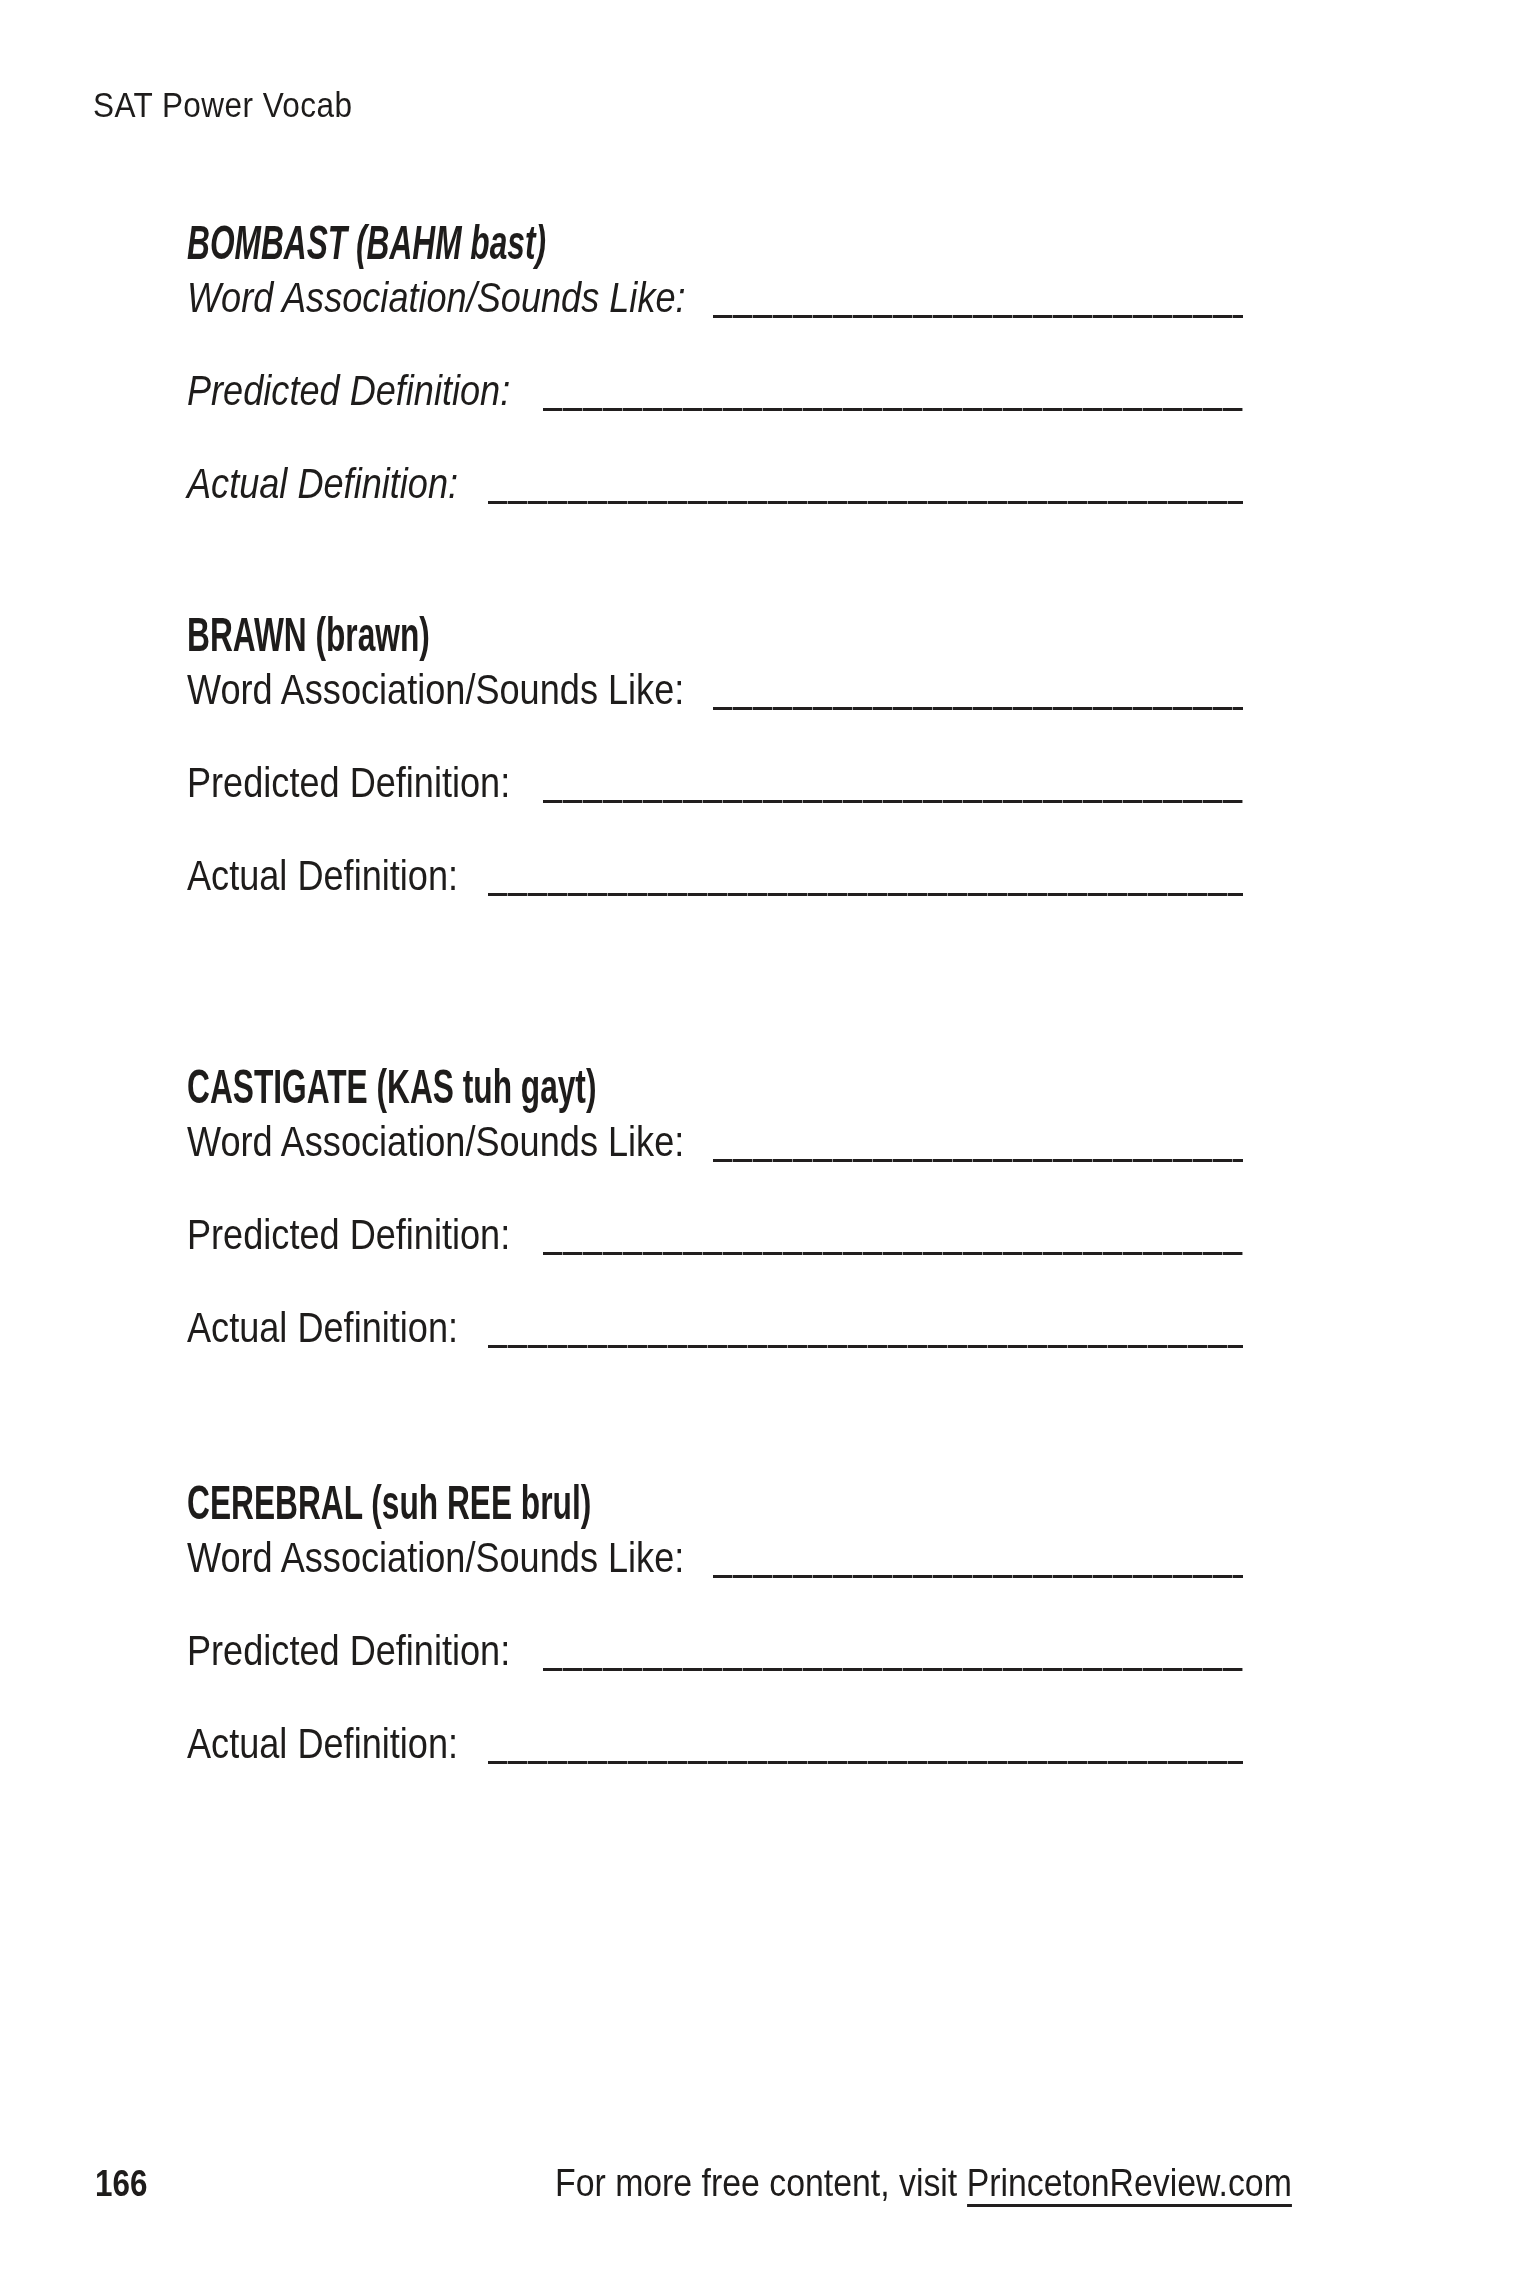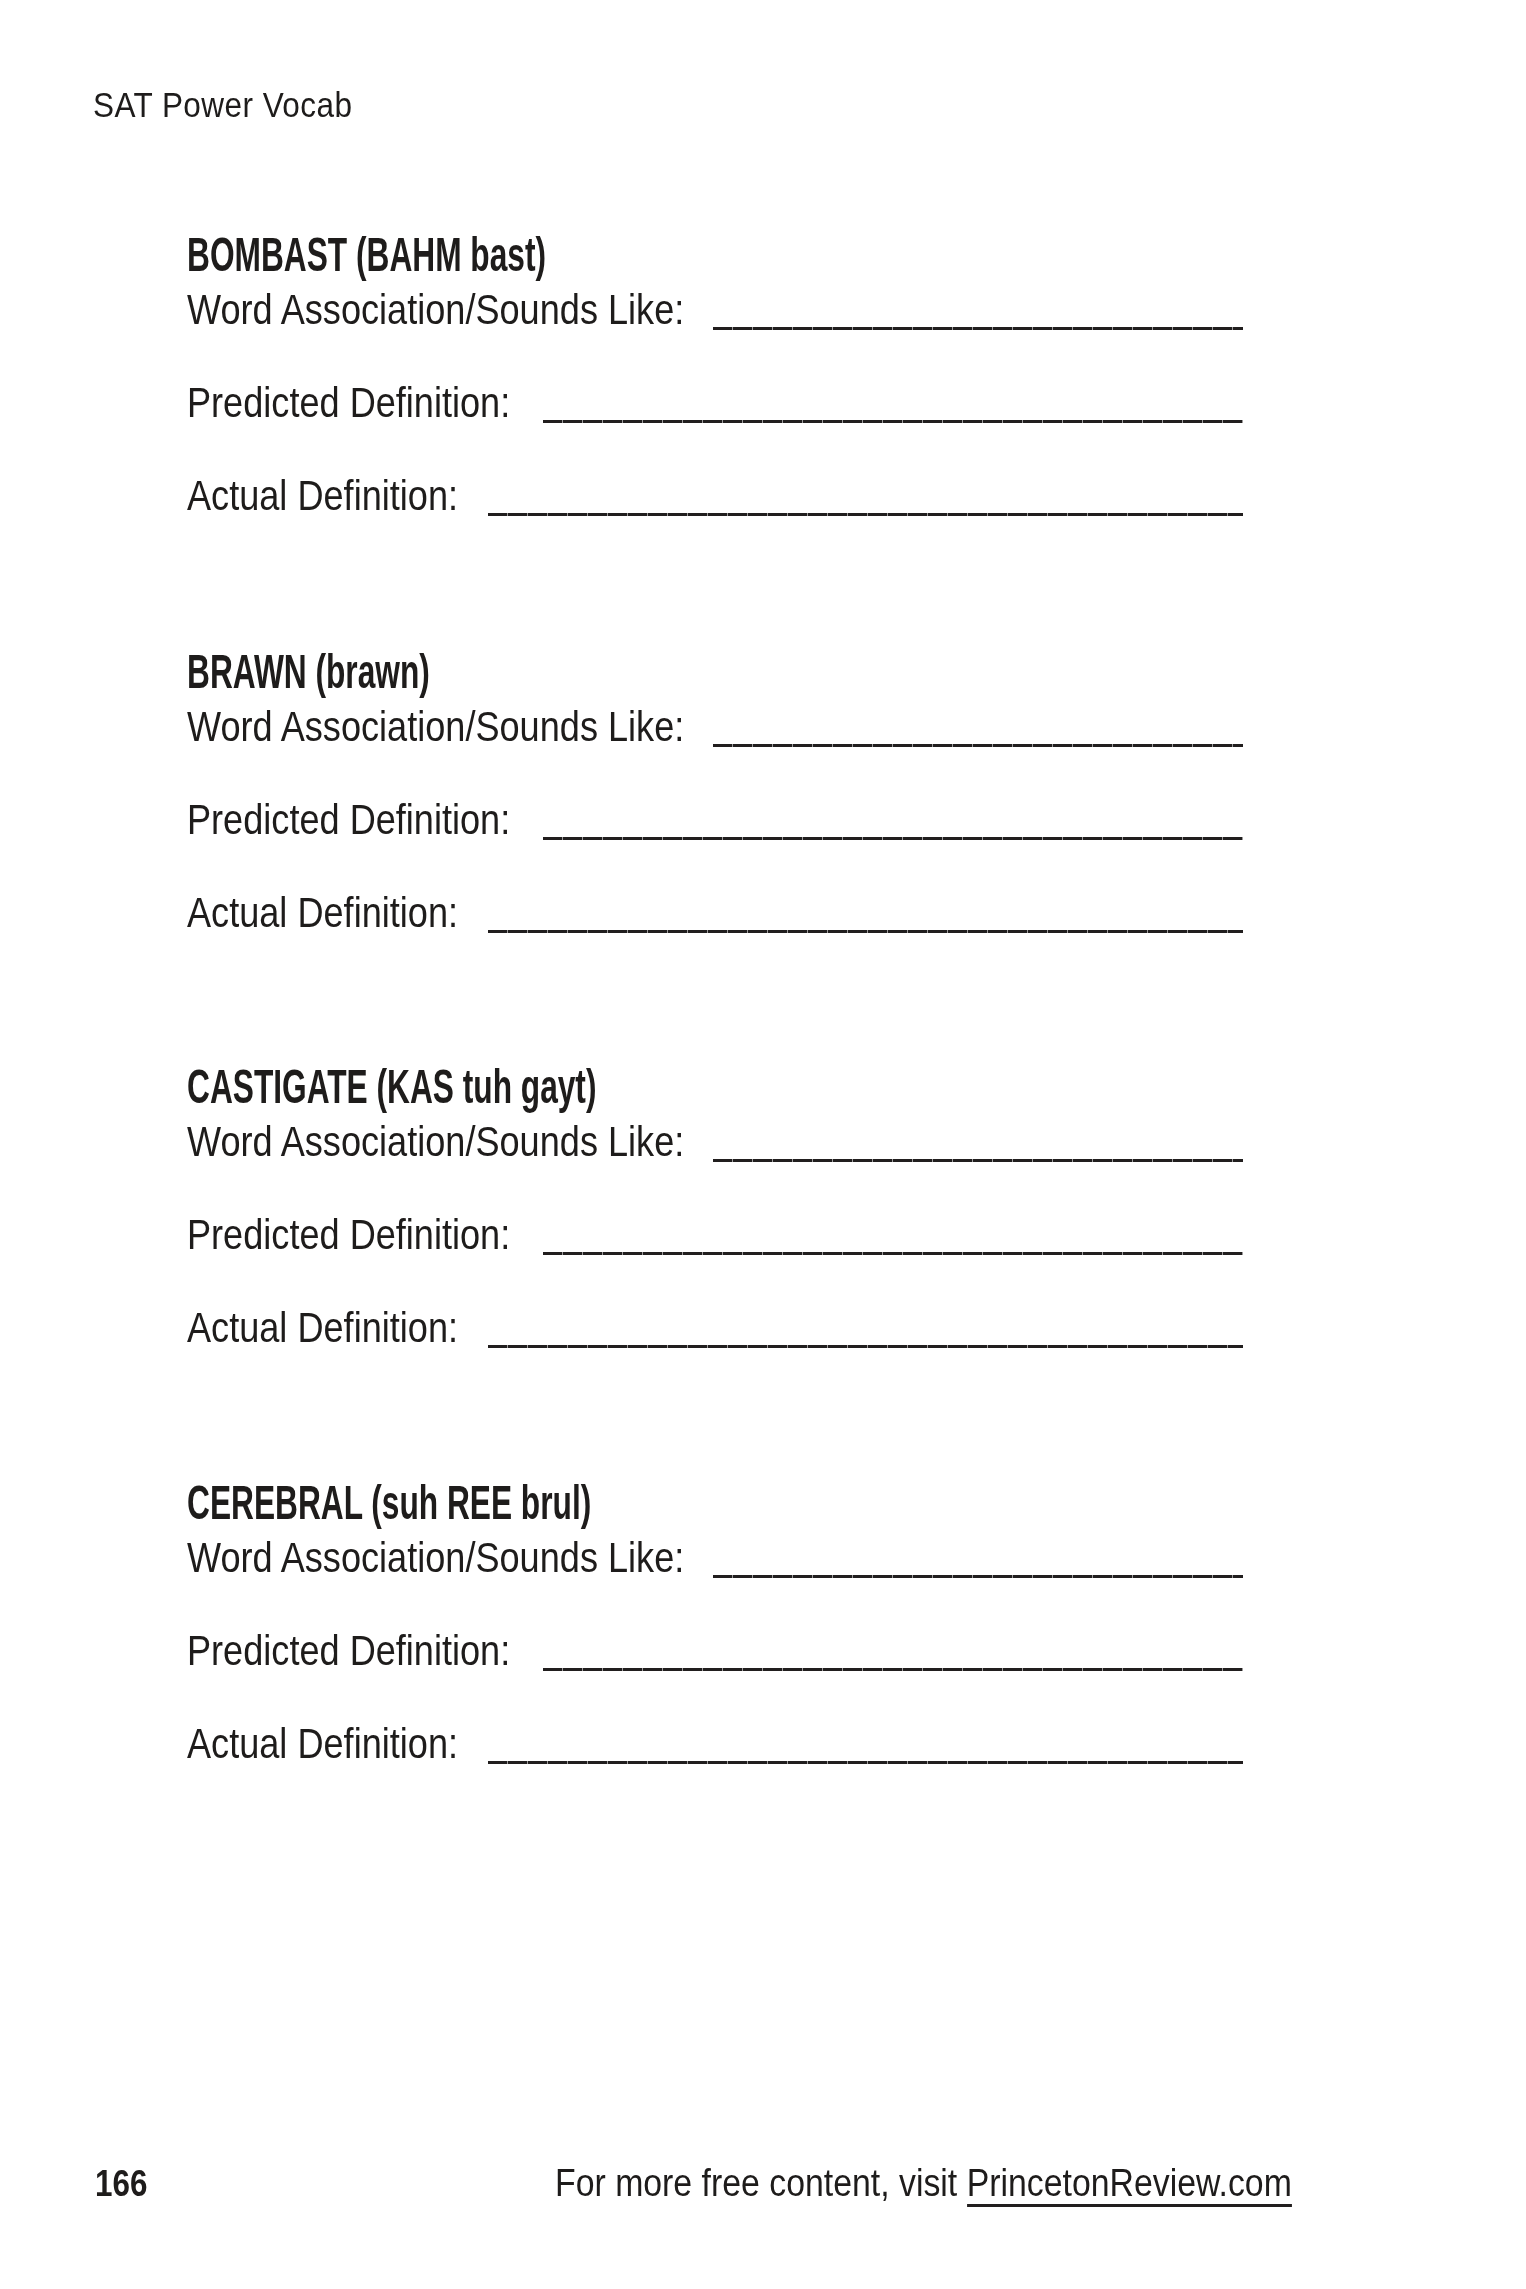--- a/index.html
+++ b/index.html
@@ -23,22 +23,22 @@
     font-size: 35px;
     transform: scaleX(0.90);
     transform-origin: 0 0;
     letter-spacing: 0.5px;
   }
 
   .entry {
     position: absolute;
     left: 0; width: 100%; height: 416px;
   }
-  .entry-1 { top: 180px; }
-  .entry-2 { top: 597px; }
+  .entry-1 { top: 168px; font-style: italic; }
+  .entry-2 { top: 560px; }
   .entry-3 { top: 1012px; text-align: right; }
   .entry-4 { top: 1428px; text-align: center; }
 
   .word-heading {
     position: absolute;
     left: 187px; top: 11px;
     font-size: 48px;
     font-weight: 700;
     line-height: 1;
     white-space: nowrap;

